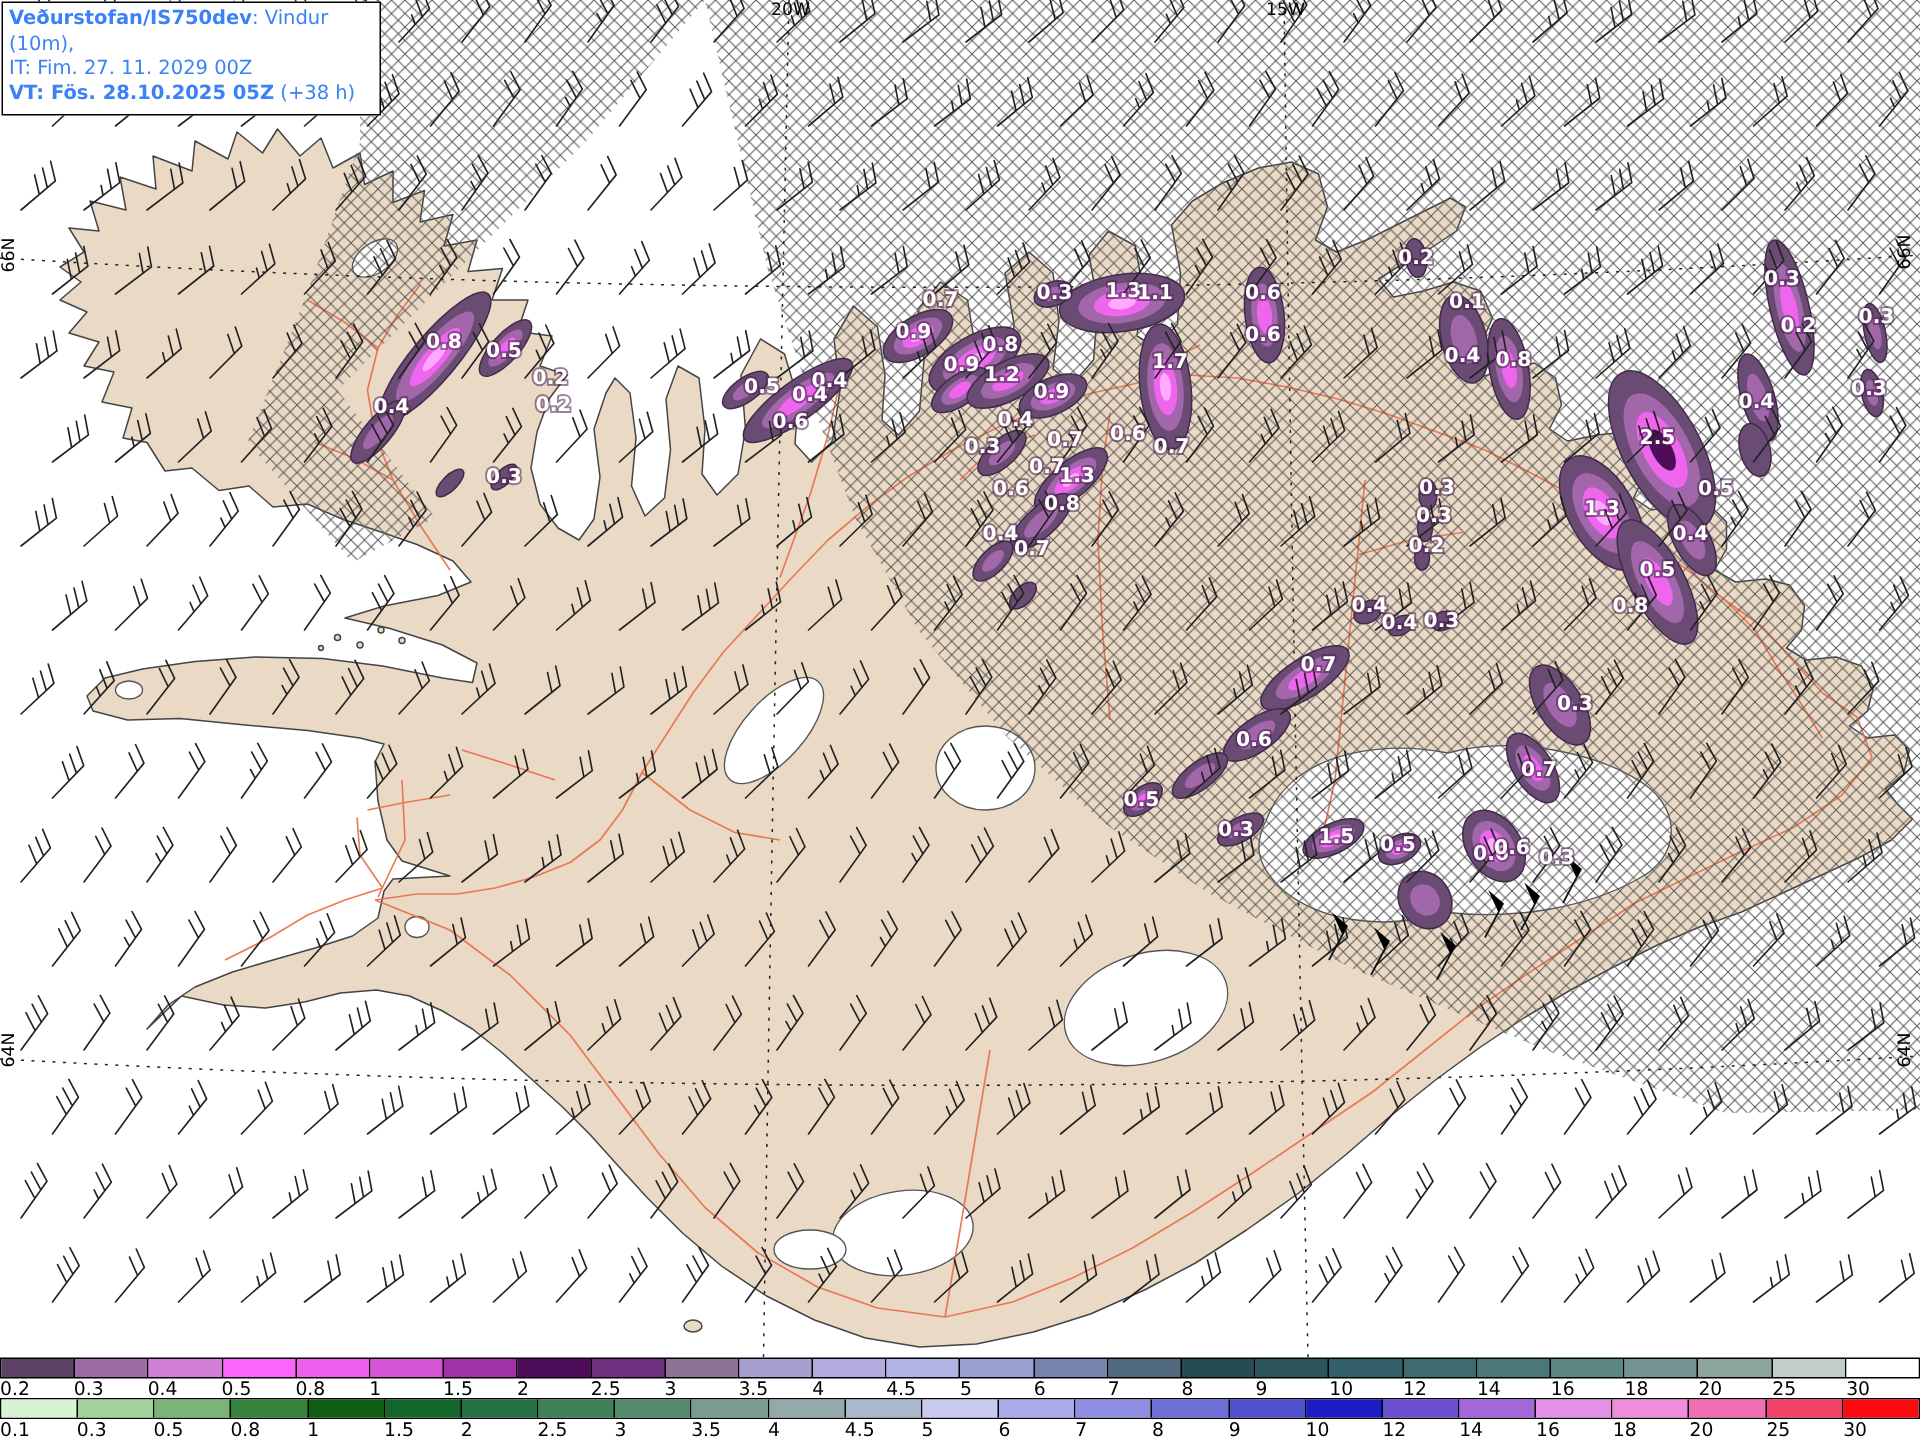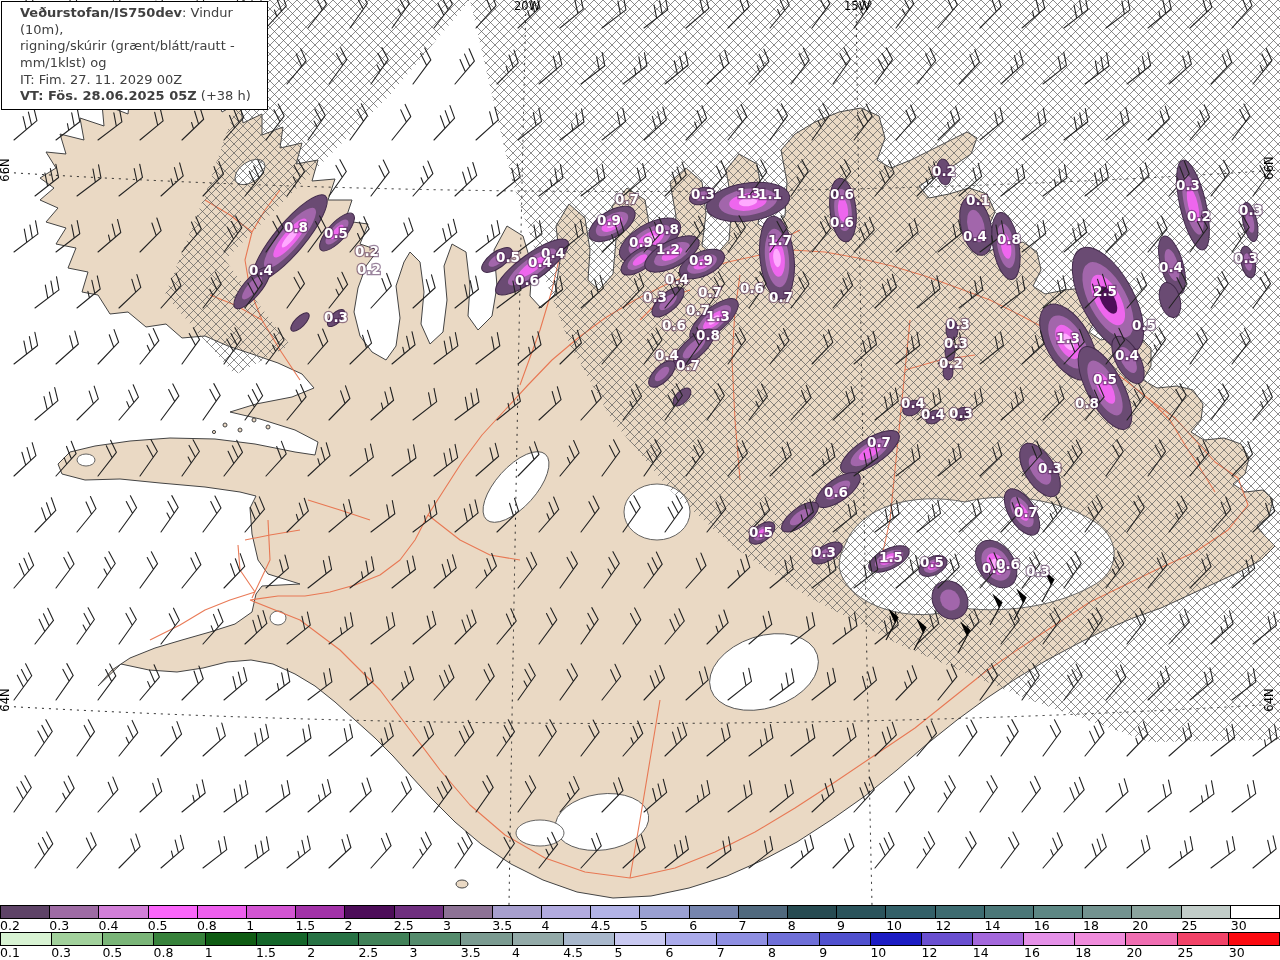--- a/index.html
+++ b/index.html
@@ -1,21 +1,21 @@
 <!DOCTYPE html>
 <html><head>
 <meta charset="utf-8">
 <style>
   html,body{margin:0;padding:0;background:#fff;}
   body{width:1280px;height:960px;position:relative;font-family:"DejaVu Sans",sans-serif;overflow:hidden;}
   #map-wrap{position:absolute;left:0;top:0;width:1280px;height:905px;}
   svg{display:block;}
   
   .info-box{position:absolute;left:1px;top:1px;width:242px;background:#fff;border:1px solid #000;
-            padding:3px 5px 4px 18px;font-size:13px;line-height:1.28;color:#404040;z-index:5;}
+            padding:3px 5px 4px 4px;font-size:13px;line-height:1.28;color:#3b82f6;z-index:5;}
   .info-box b{font-weight:bold;}
   
   .legend{position:absolute;left:0;top:905px;width:1280px;height:55px;background:#fff;z-index:4;}
   .bar{position:relative;height:14px;border:1px solid #000;display:flex;box-sizing:border-box;}
   .bar .cell{flex:1 1 0;border-right:1px solid #000;}
   .bar .cell:last-child{border-right:none;}
   .labels{position:relative;height:13px;font-size:12.5px;color:#000;}
   .labels span{position:absolute;top:-1px;white-space:nowrap;}
 </style>
 </head>
@@ -1774,23 +1774,22 @@
         <text transform="translate(9,170) rotate(-90)" text-anchor="middle">66N</text>
         <text transform="translate(9,700) rotate(-90)" text-anchor="middle">64N</text>
         <text transform="translate(1273,168) rotate(-90)" text-anchor="middle">66N</text>
         <text transform="translate(1273,700) rotate(-90)" text-anchor="middle">64N</text>
       </g>
 </svg>
 </div>
 
 <div class="info-box">
   <div><b>Veðurstofan/IS750dev</b><span>: Vindur (10m),</span></div>
-  <div>rigning/skúrir (grænt/blátt/rautt - mm/1klst) og</div>
   <div>IT: Fim. 27. 11. 2029 00Z</div>
-  <div><b>VT: Fös. 28.06.2025 05Z</b><span> (+38 h)</span></div>
+  <div><b>VT: Fös. 28.10.2025 05Z</b><span> (+38 h)</span></div>
 </div>
 
 <div class="legend">
   <div class="bar" id="snowBar">
       <div class="cell" style="background: rgb(94, 67, 103);"></div>
       <div class="cell" style="background: rgb(158, 107, 164);"></div>
       <div class="cell" style="background: rgb(210, 127, 216);"></div>
       <div class="cell" style="background: rgb(250, 102, 250);"></div>
       <div class="cell" style="background: rgb(238, 95, 238);"></div>
       <div class="cell" style="background: rgb(211, 85, 211);"></div>

